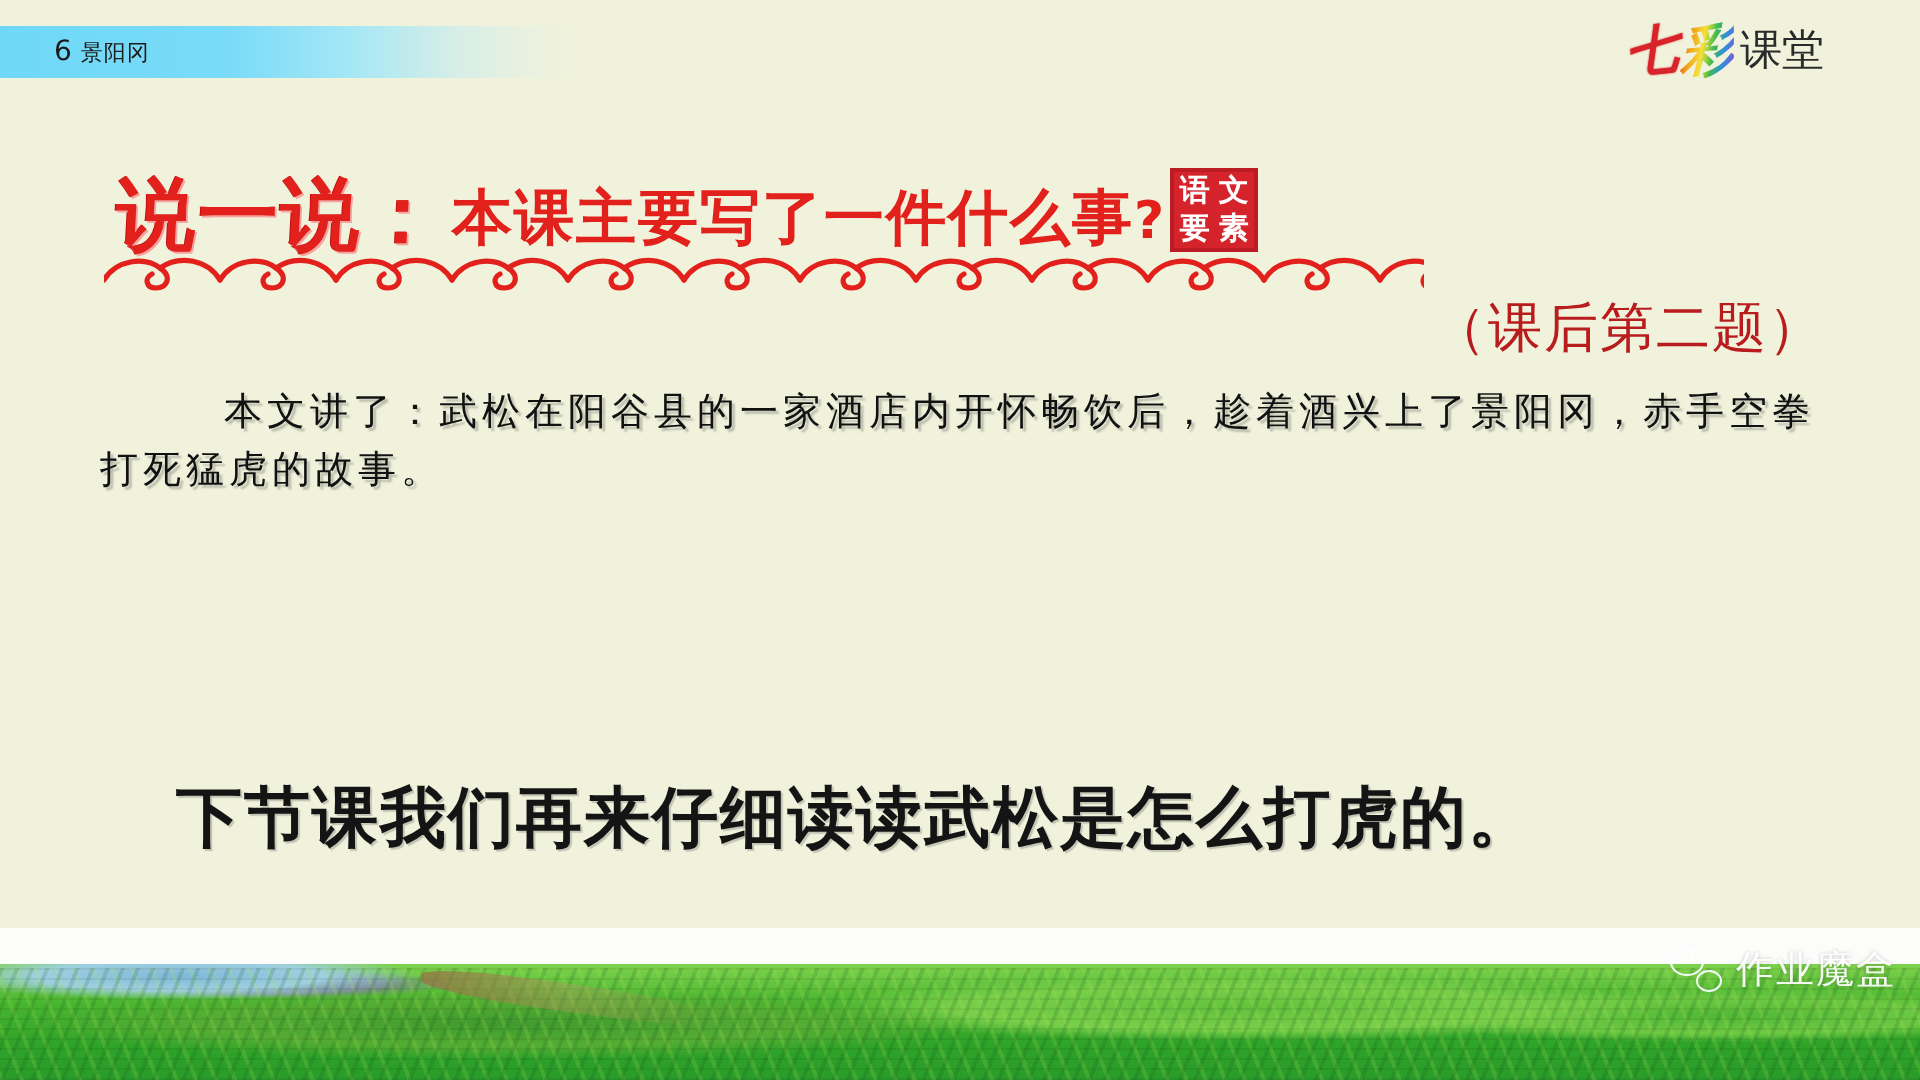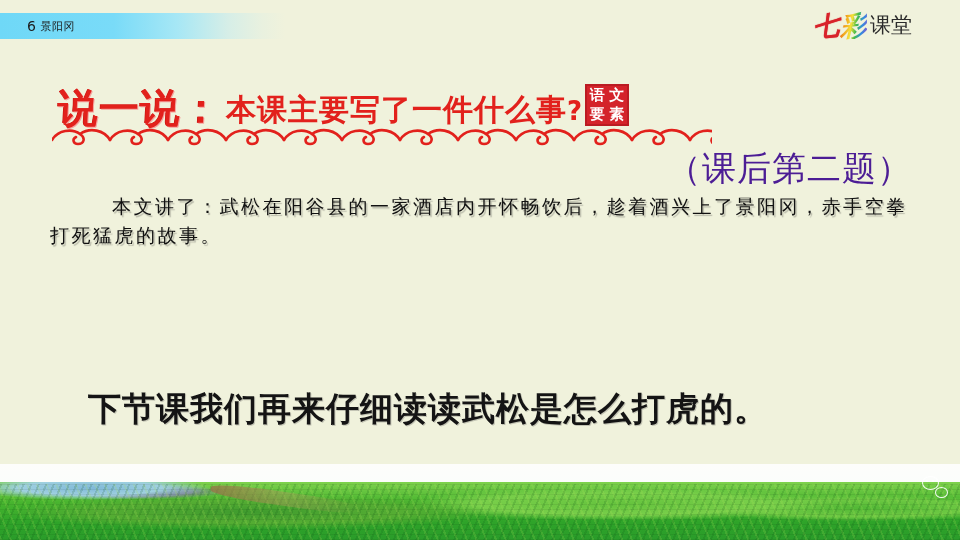--- a/index.html
+++ b/index.html
@@ -169,22 +169,22 @@
     width: 660px;
     height: 22px;
   }
 
   
   .sub-note {
     position: absolute;
     right: 48px;
     top: 150px;
     font-family: "DejaVu Serif", serif;
-    font-size: 34px;
-    color: #4c1d95;
+    font-size: 27px;
+    color: #b91c1c;
     letter-spacing: 1px;
     line-height: 1.1;
   }
 
   
   .body-para {
     position: absolute;
     left: 50px;
     top: 192px;
     width: 860px;
@@ -380,15 +380,16 @@
     <div class="photo-path"></div>
   </div>
 
   <div class="watermark">
     <span class="wechat-icon">
       <span class="bubble-big"></span>
       <span class="bubble-small"></span>
       <span class="dot" style="left:4px;top:4px;"></span>
       <span class="dot" style="left:10px;top:4px;"></span>
     </span>
+    <span class="wm-text">作业魔盒</span>
   </div>
 
 </div>
 
 </body></html>

